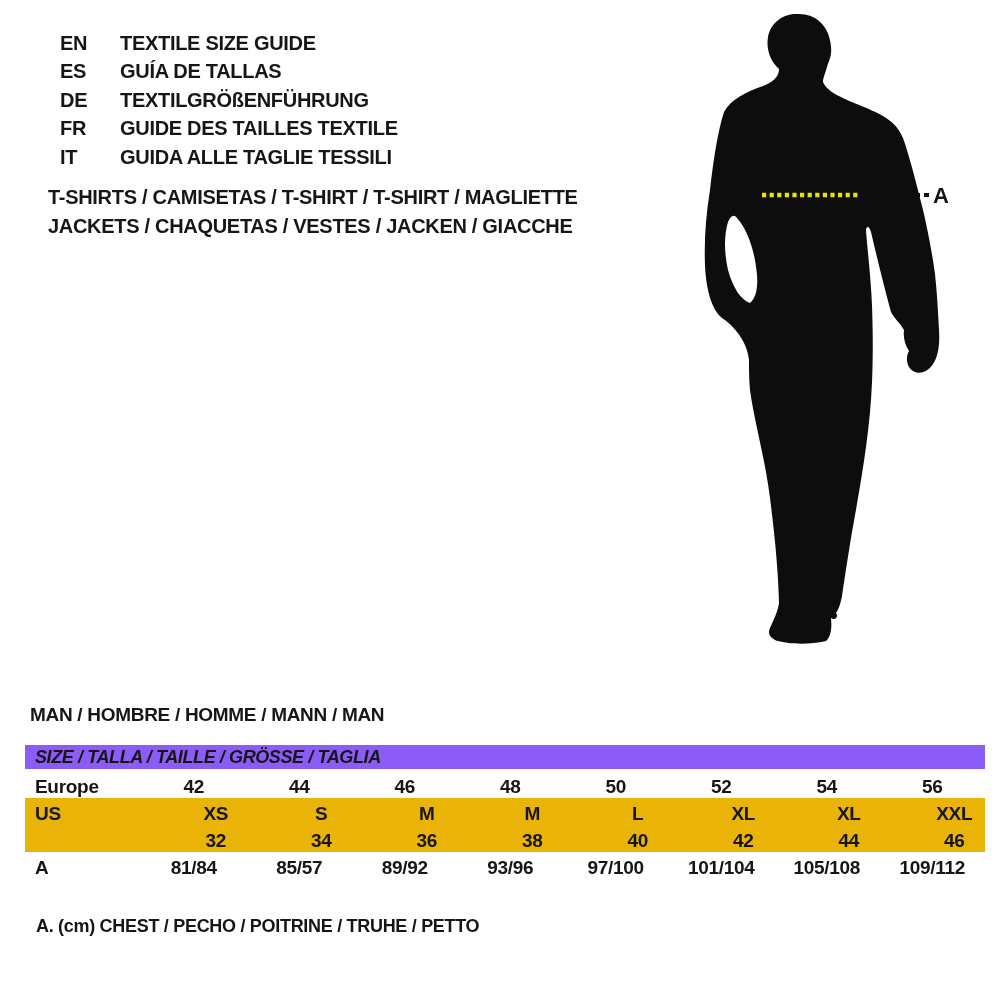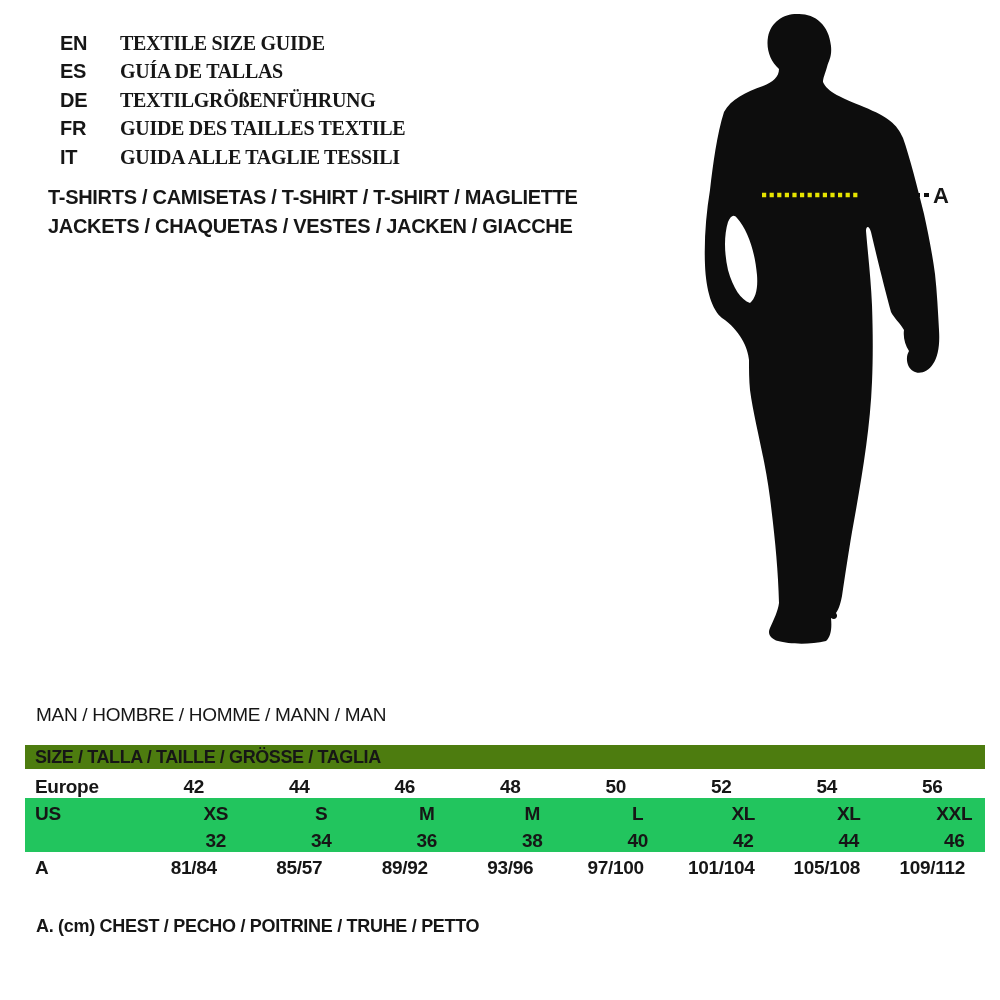--- a/index.html
+++ b/index.html
@@ -9,42 +9,42 @@
     background:#ffffff;
     font-family:"Liberation Sans", sans-serif;
     color:#161616;
     overflow:hidden;
   }
 
   
   .lang-list{position:absolute;left:36px;top:29px;margin-left:24px;}
   .lang-row{display:flex;height:28.5px;align-items:center;}
   .lang-code{width:60px;font-size:20px;font-weight:700;letter-spacing:-0.3px;}
-  .lang-label{font-size:20px;font-weight:700;letter-spacing:-0.3px;white-space:nowrap;font-family:Liberation Serif, serif;}
+  .lang-label{font-size:20px;font-weight:700;letter-spacing:-0.3px;white-space:nowrap;}
 
   
   .product-lines{position:absolute;left:36px;top:183px;}
   .product-line{font-size:20px;font-weight:700;letter-spacing:-0.3px;height:29px;display:flex;align-items:center;white-space:nowrap;margin-left:12px;}
 
   
   .figure-svg{position:absolute;left:640px;top:0;width:360px;height:660px;}
   .marker-a{position:absolute;left:933px;top:183px;font-size:22px;font-weight:700;}
 
   
-  .section-title{position:absolute;left:36px;top:704px;font-size:19px;font-weight:400;letter-spacing:-0.3px;}
+  .section-title{position:absolute;left:30px;top:704px;font-size:19px;font-weight:700;letter-spacing:-0.3px;}
 
   
   .size-table{position:absolute;left:25px;top:745px;width:960px;}
   .table-header{
-    height:24px;background:#4d7c0f;display:flex;align-items:center;
+    height:24px;background:#8b5cf6;display:flex;align-items:center;
     padding-left:10px;box-sizing:border-box;
-    font-size:18px;font-weight:700;letter-spacing:-0.4px;margin-bottom:2px;
+    font-size:18px;font-weight:700;letter-spacing:-0.4px;margin-bottom:2px;font-style:italic;
   }
   .table-row{display:flex;height:27px;align-items:flex-end;}
-  .table-row.shaded{background:#22c55e;gap:44px;}
+  .table-row.shaded{background:#eab308;gap:44px;}
   .row-label{width:116px;padding-left:10px;box-sizing:border-box;font-size:19px;font-weight:700;letter-spacing:-0.3px;}
   .cell{flex:1;text-align:center;font-size:19px;font-weight:700;letter-spacing:-0.3px;}
 
   
   .footnote{position:absolute;left:36px;top:916px;font-size:18px;font-weight:700;letter-spacing:-0.3px;text-align:center;}
 </style>
 </head>
 <body>
 
 <div class="canvas">

